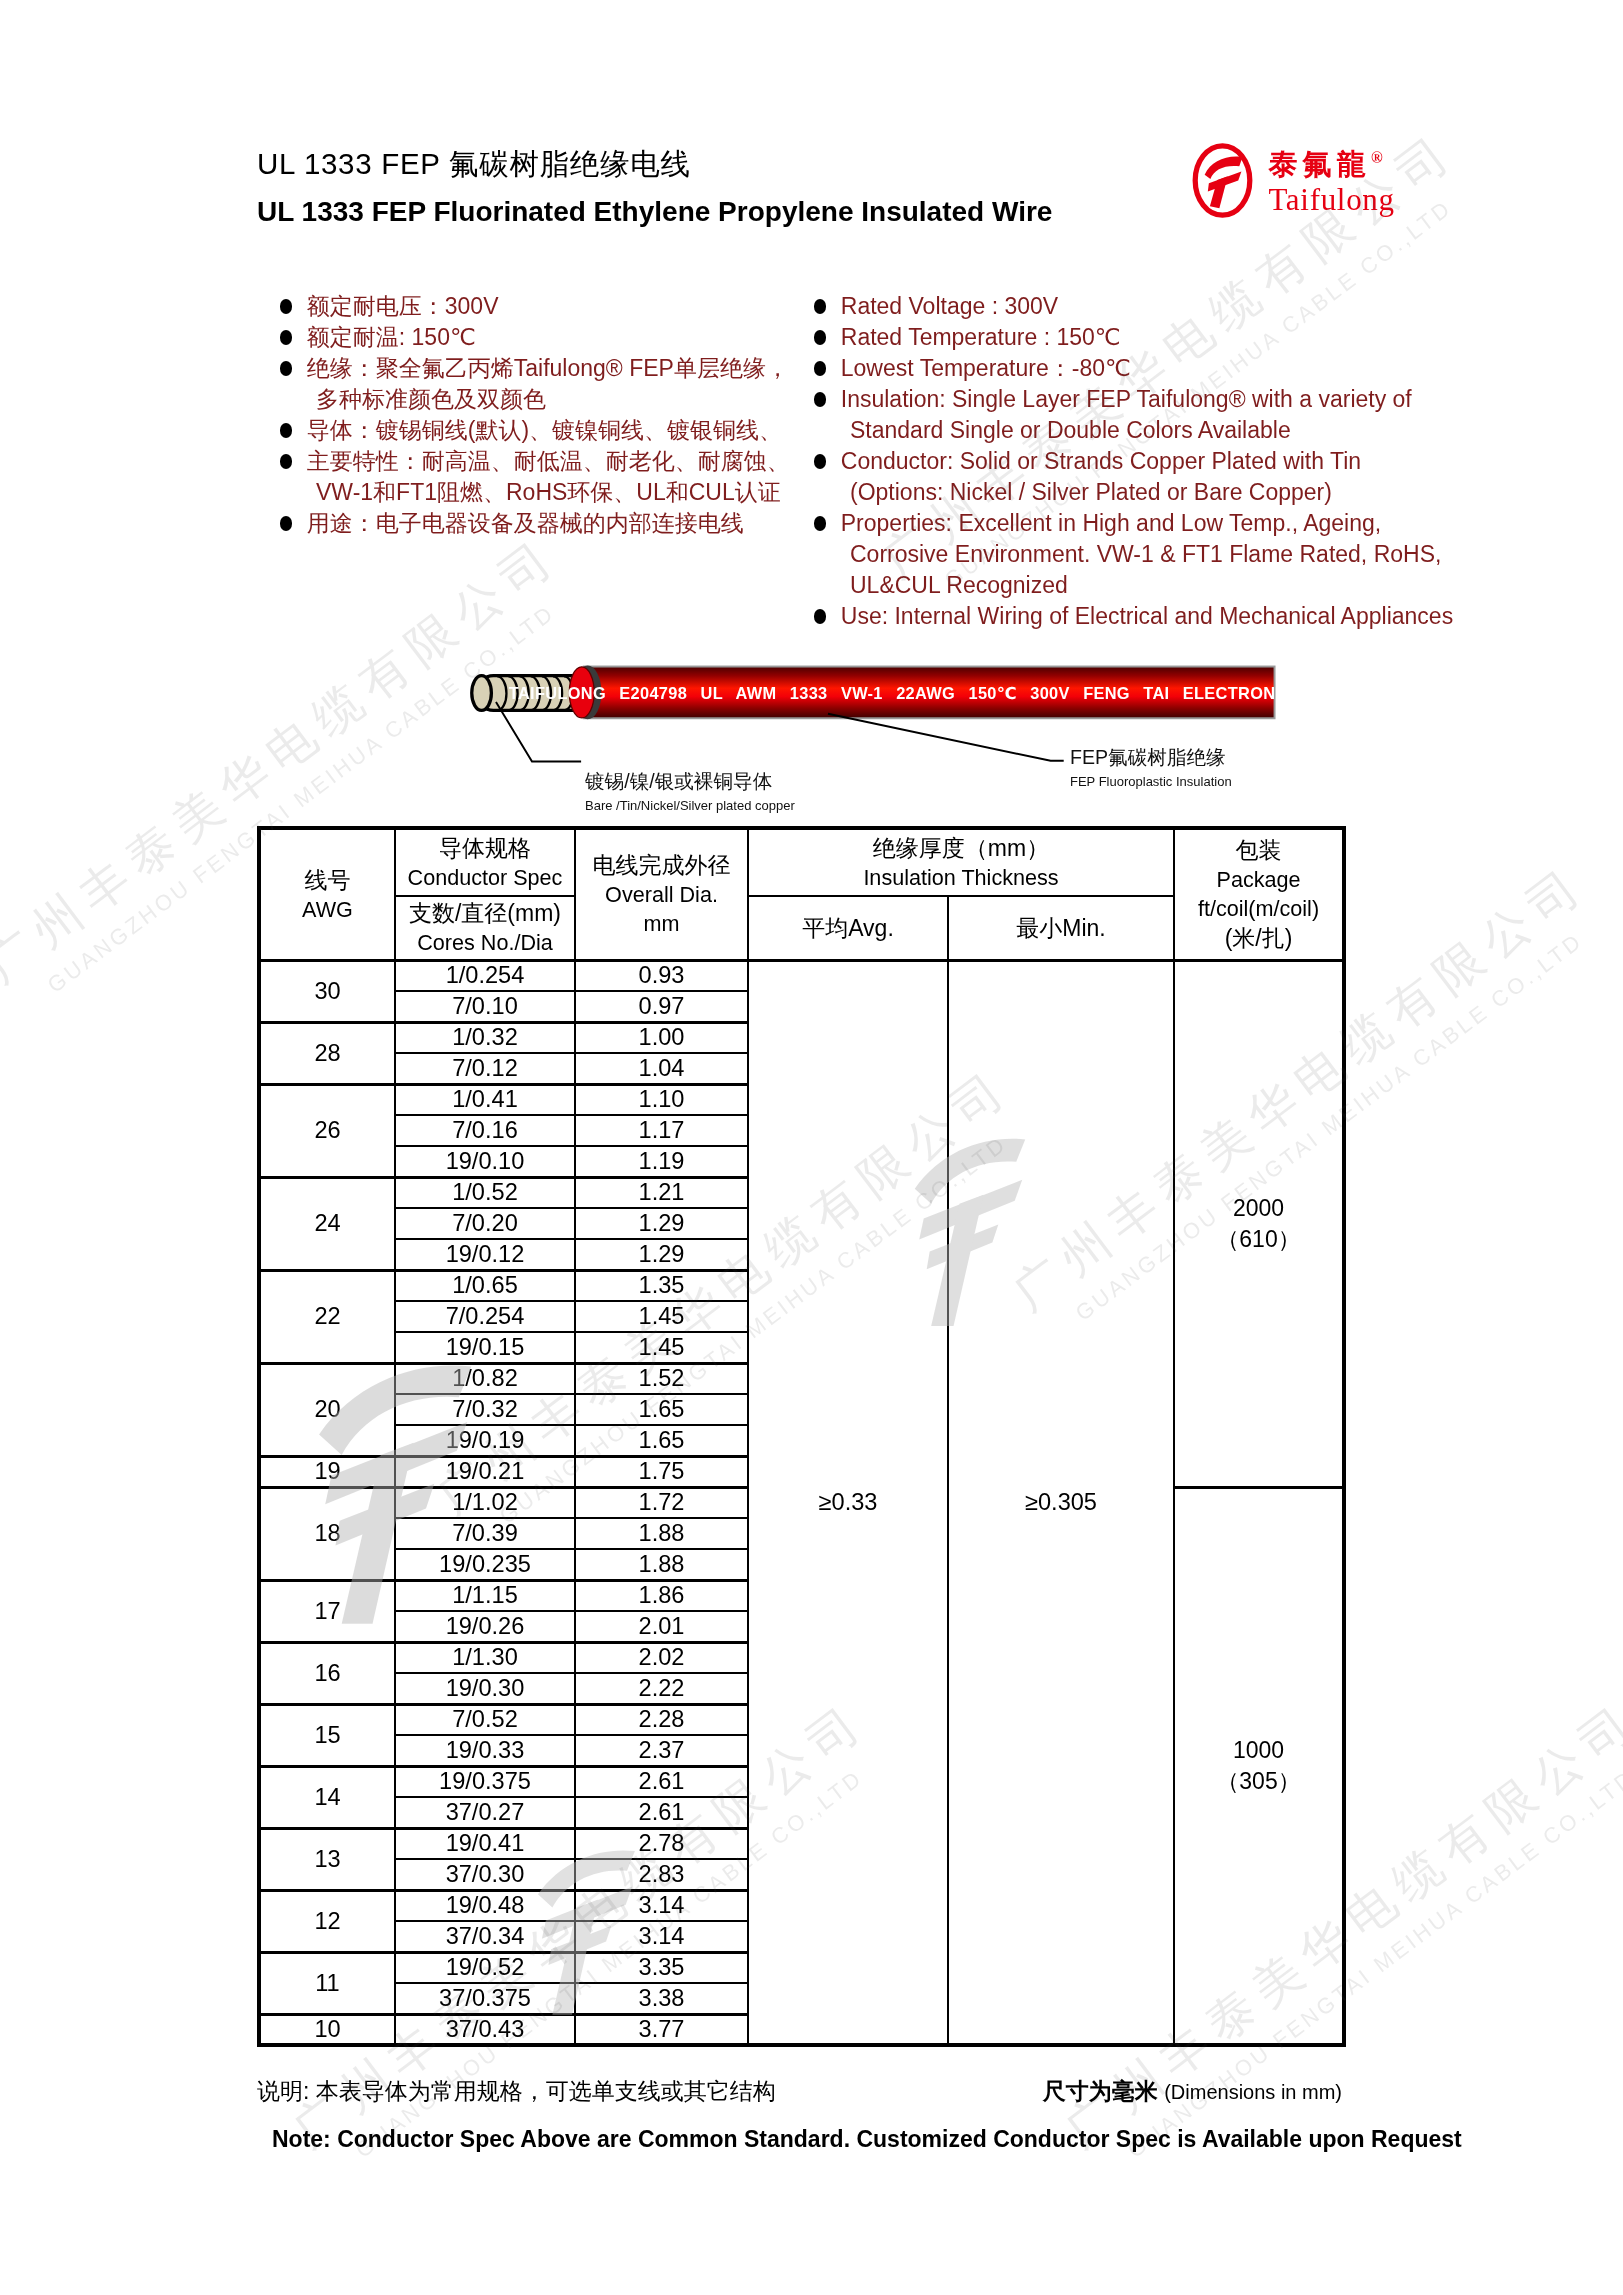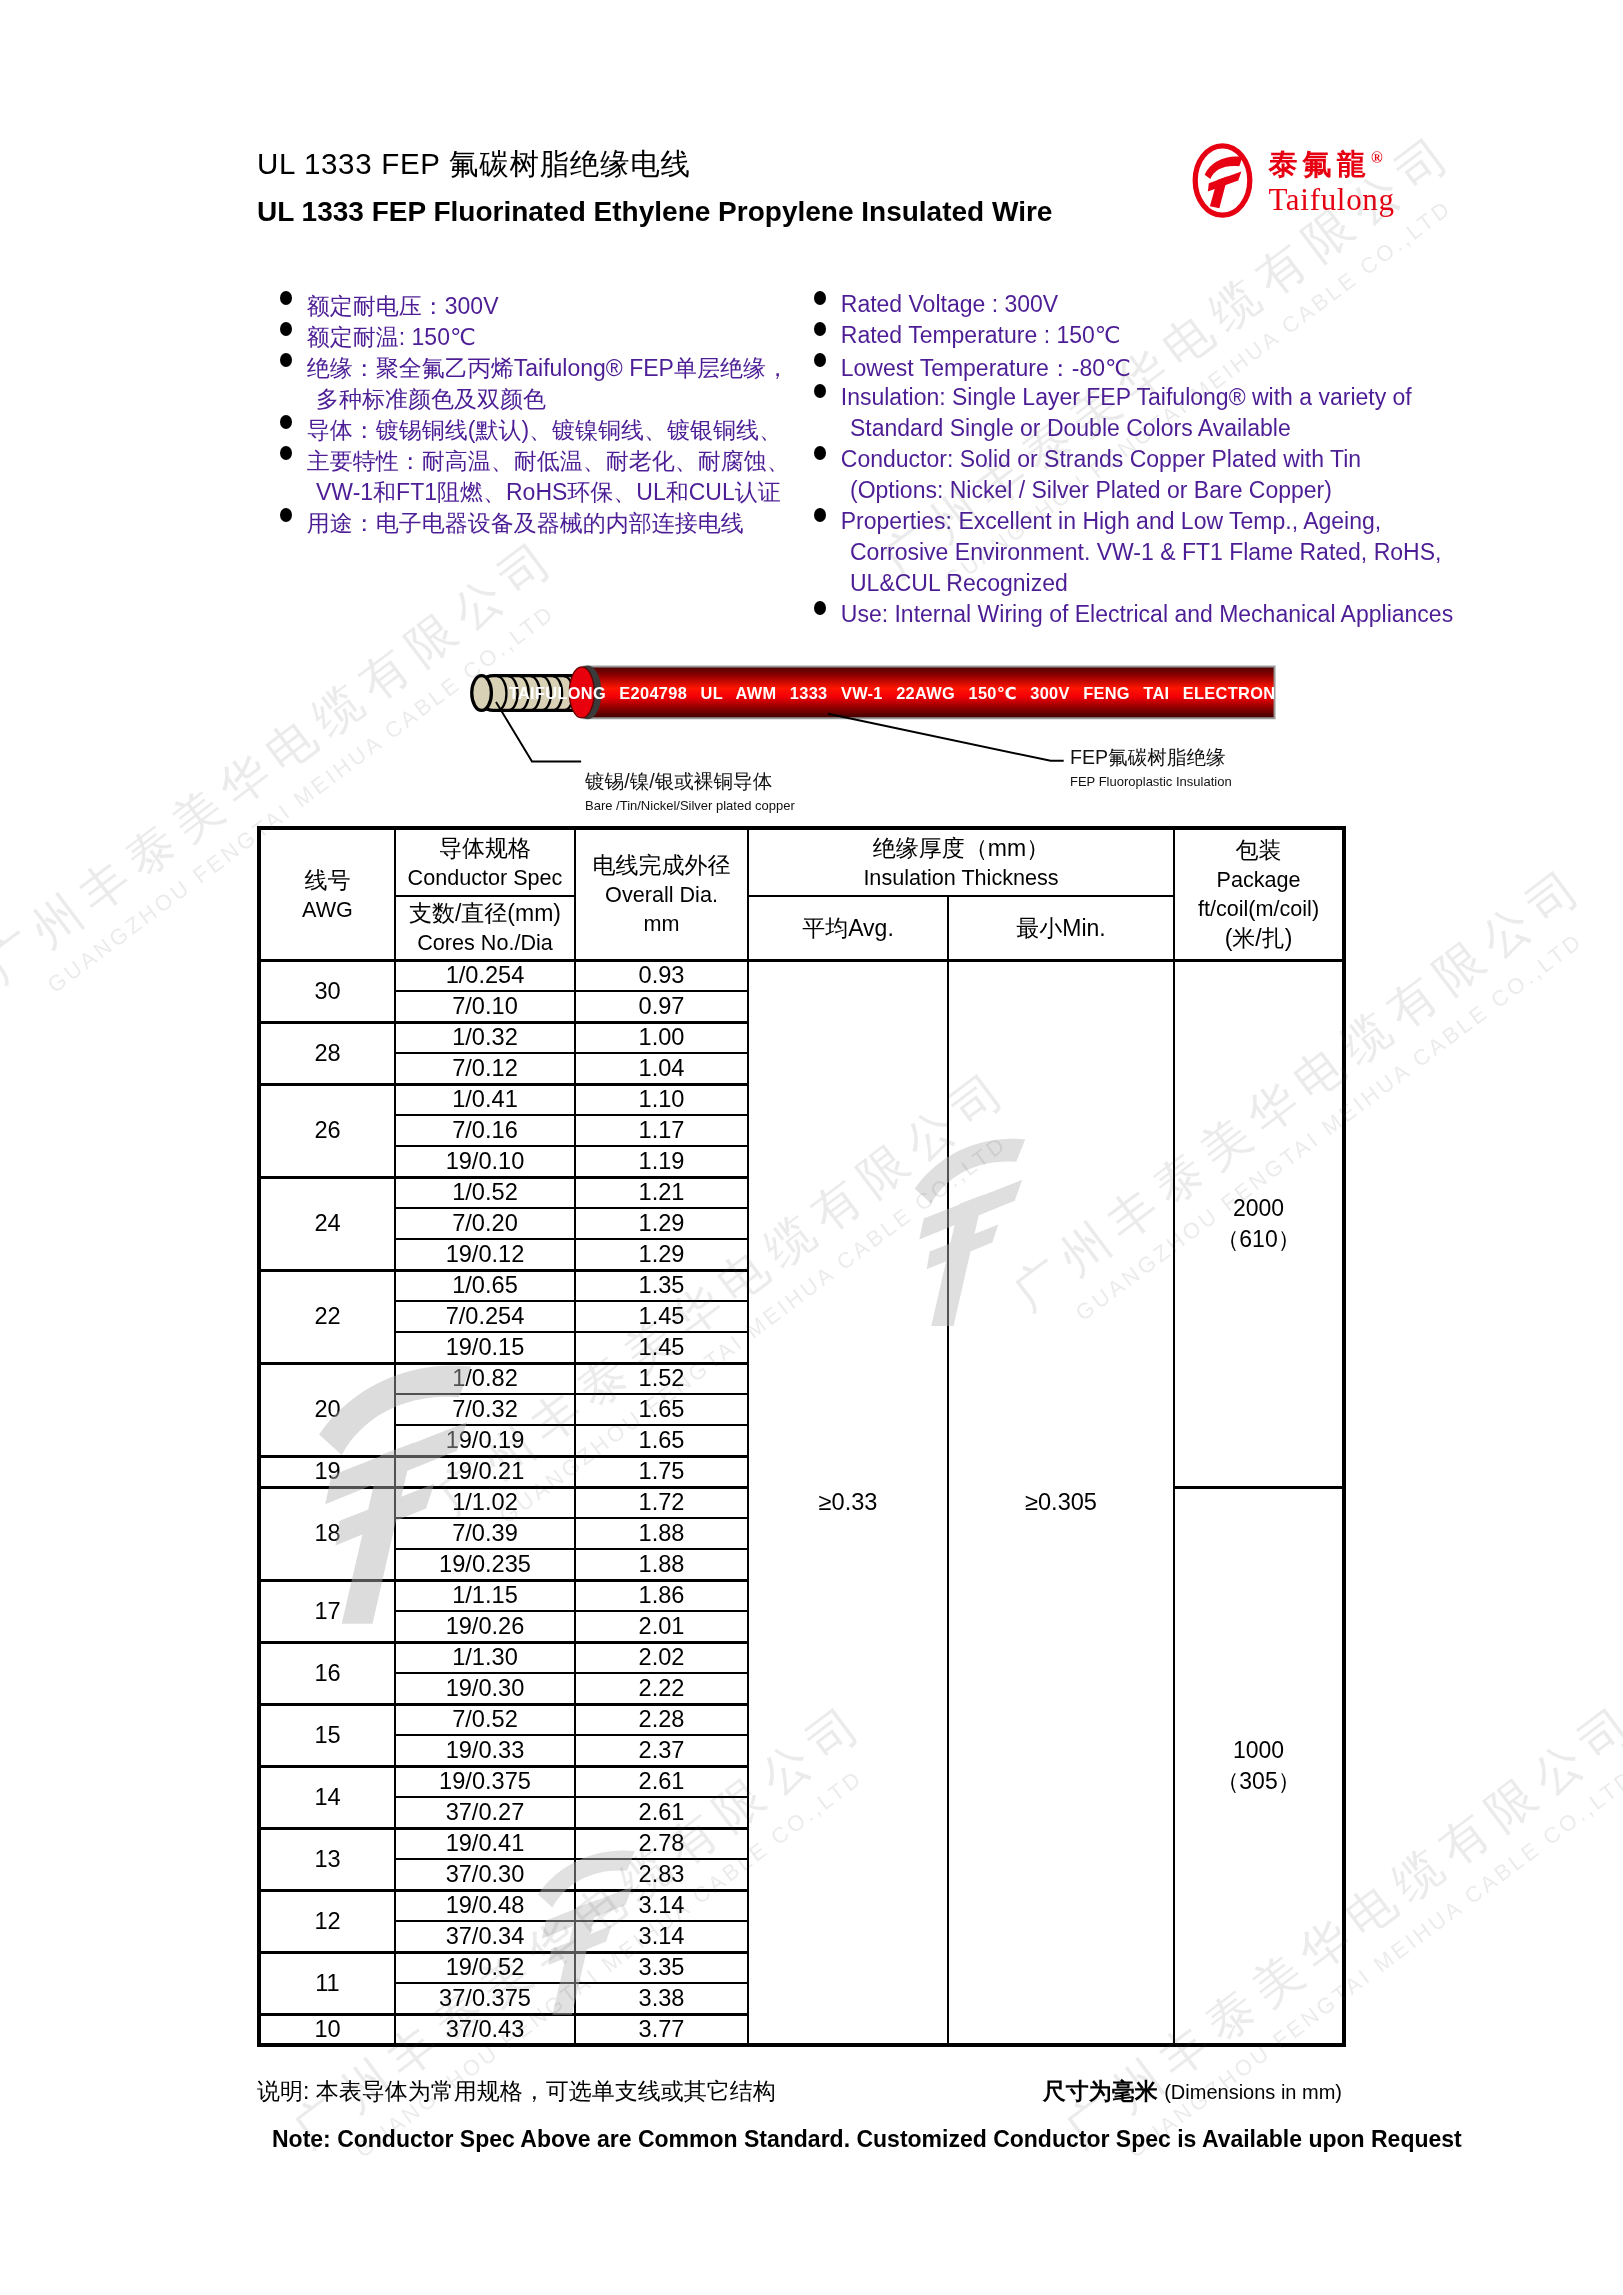--- a/index.html
+++ b/index.html
@@ -21,21 +21,21 @@
   .logo-mark{width:63px;height:79px;}
   .logo-text{margin-left:14.4px;color:var(--red);font-family:var(--serif);}
   .logo-zh{font-size:29px;font-weight:bold;letter-spacing:5.2px;line-height:34px;}
   .logo-zh sup{font-size:15.7px;letter-spacing:0;}
   .logo-en{font-size:31px;line-height:37px;letter-spacing:0.7px;}
 
   
   .specs{position:absolute;top:291px;}
   #specs-zh{left:280px;width:524px;}
   #specs-en{left:814px;width:589px;}
-  .spec-line{height:31px;display:flex;font-size:23px;color:#4c1d95;white-space:nowrap;}
+  .spec-line{height:31px;display:flex;align-items:center;font-size:23px;color:#7f1d1d;white-space:nowrap;}
   .blt{display:inline-block;width:12.4px;height:14.4px;border-radius:50%;background:#000;margin-right:14.4px;flex:0 0 auto;}
   .cont{padding-left:36px;}
 
   
   .wire-label{position:absolute;font-size:19.6px;color:#111;white-space:nowrap;}
   .wire-label .en{display:block;font-size:13px;margin-top:2.6px;}
 
   
   #spec-table{position:absolute;left:257px;top:826px;width:1085px;border-collapse:collapse;table-layout:fixed;
     font-size:23.6px;color:#000;background:transparent;border:4.6px solid #000;}

